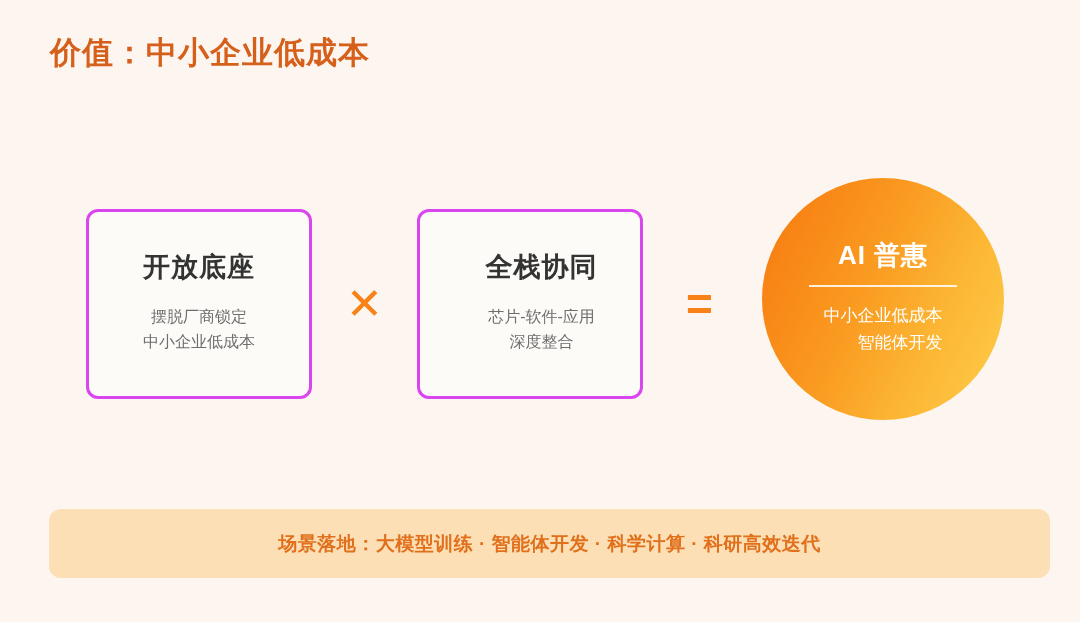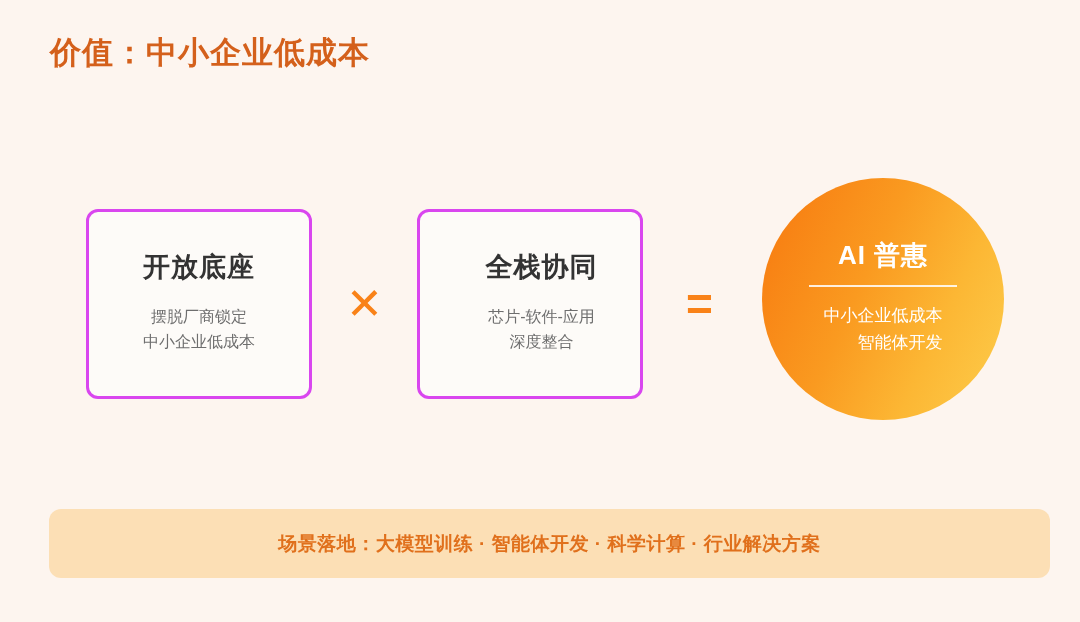--- a/index.html
+++ b/index.html
@@ -182,14 +182,14 @@
     <div class="circle-divider"></div>
     <div class="circle-sub">
       <div>中小企业低成本</div>
       <div>智能体开发</div>
     </div>
   </div>
 
 </div>
 
 <div class="scene-banner">
-  <div class="scene-banner-text">场景落地：大模型训练 · 智能体开发 · 科学计算 · 行业解决方案</div>
+  <div class="scene-banner-text">场景落地：大模型训练 · 智能体开发 · 科学计算 · 科研高效迭代</div>
 </div>
 
 </body></html>

